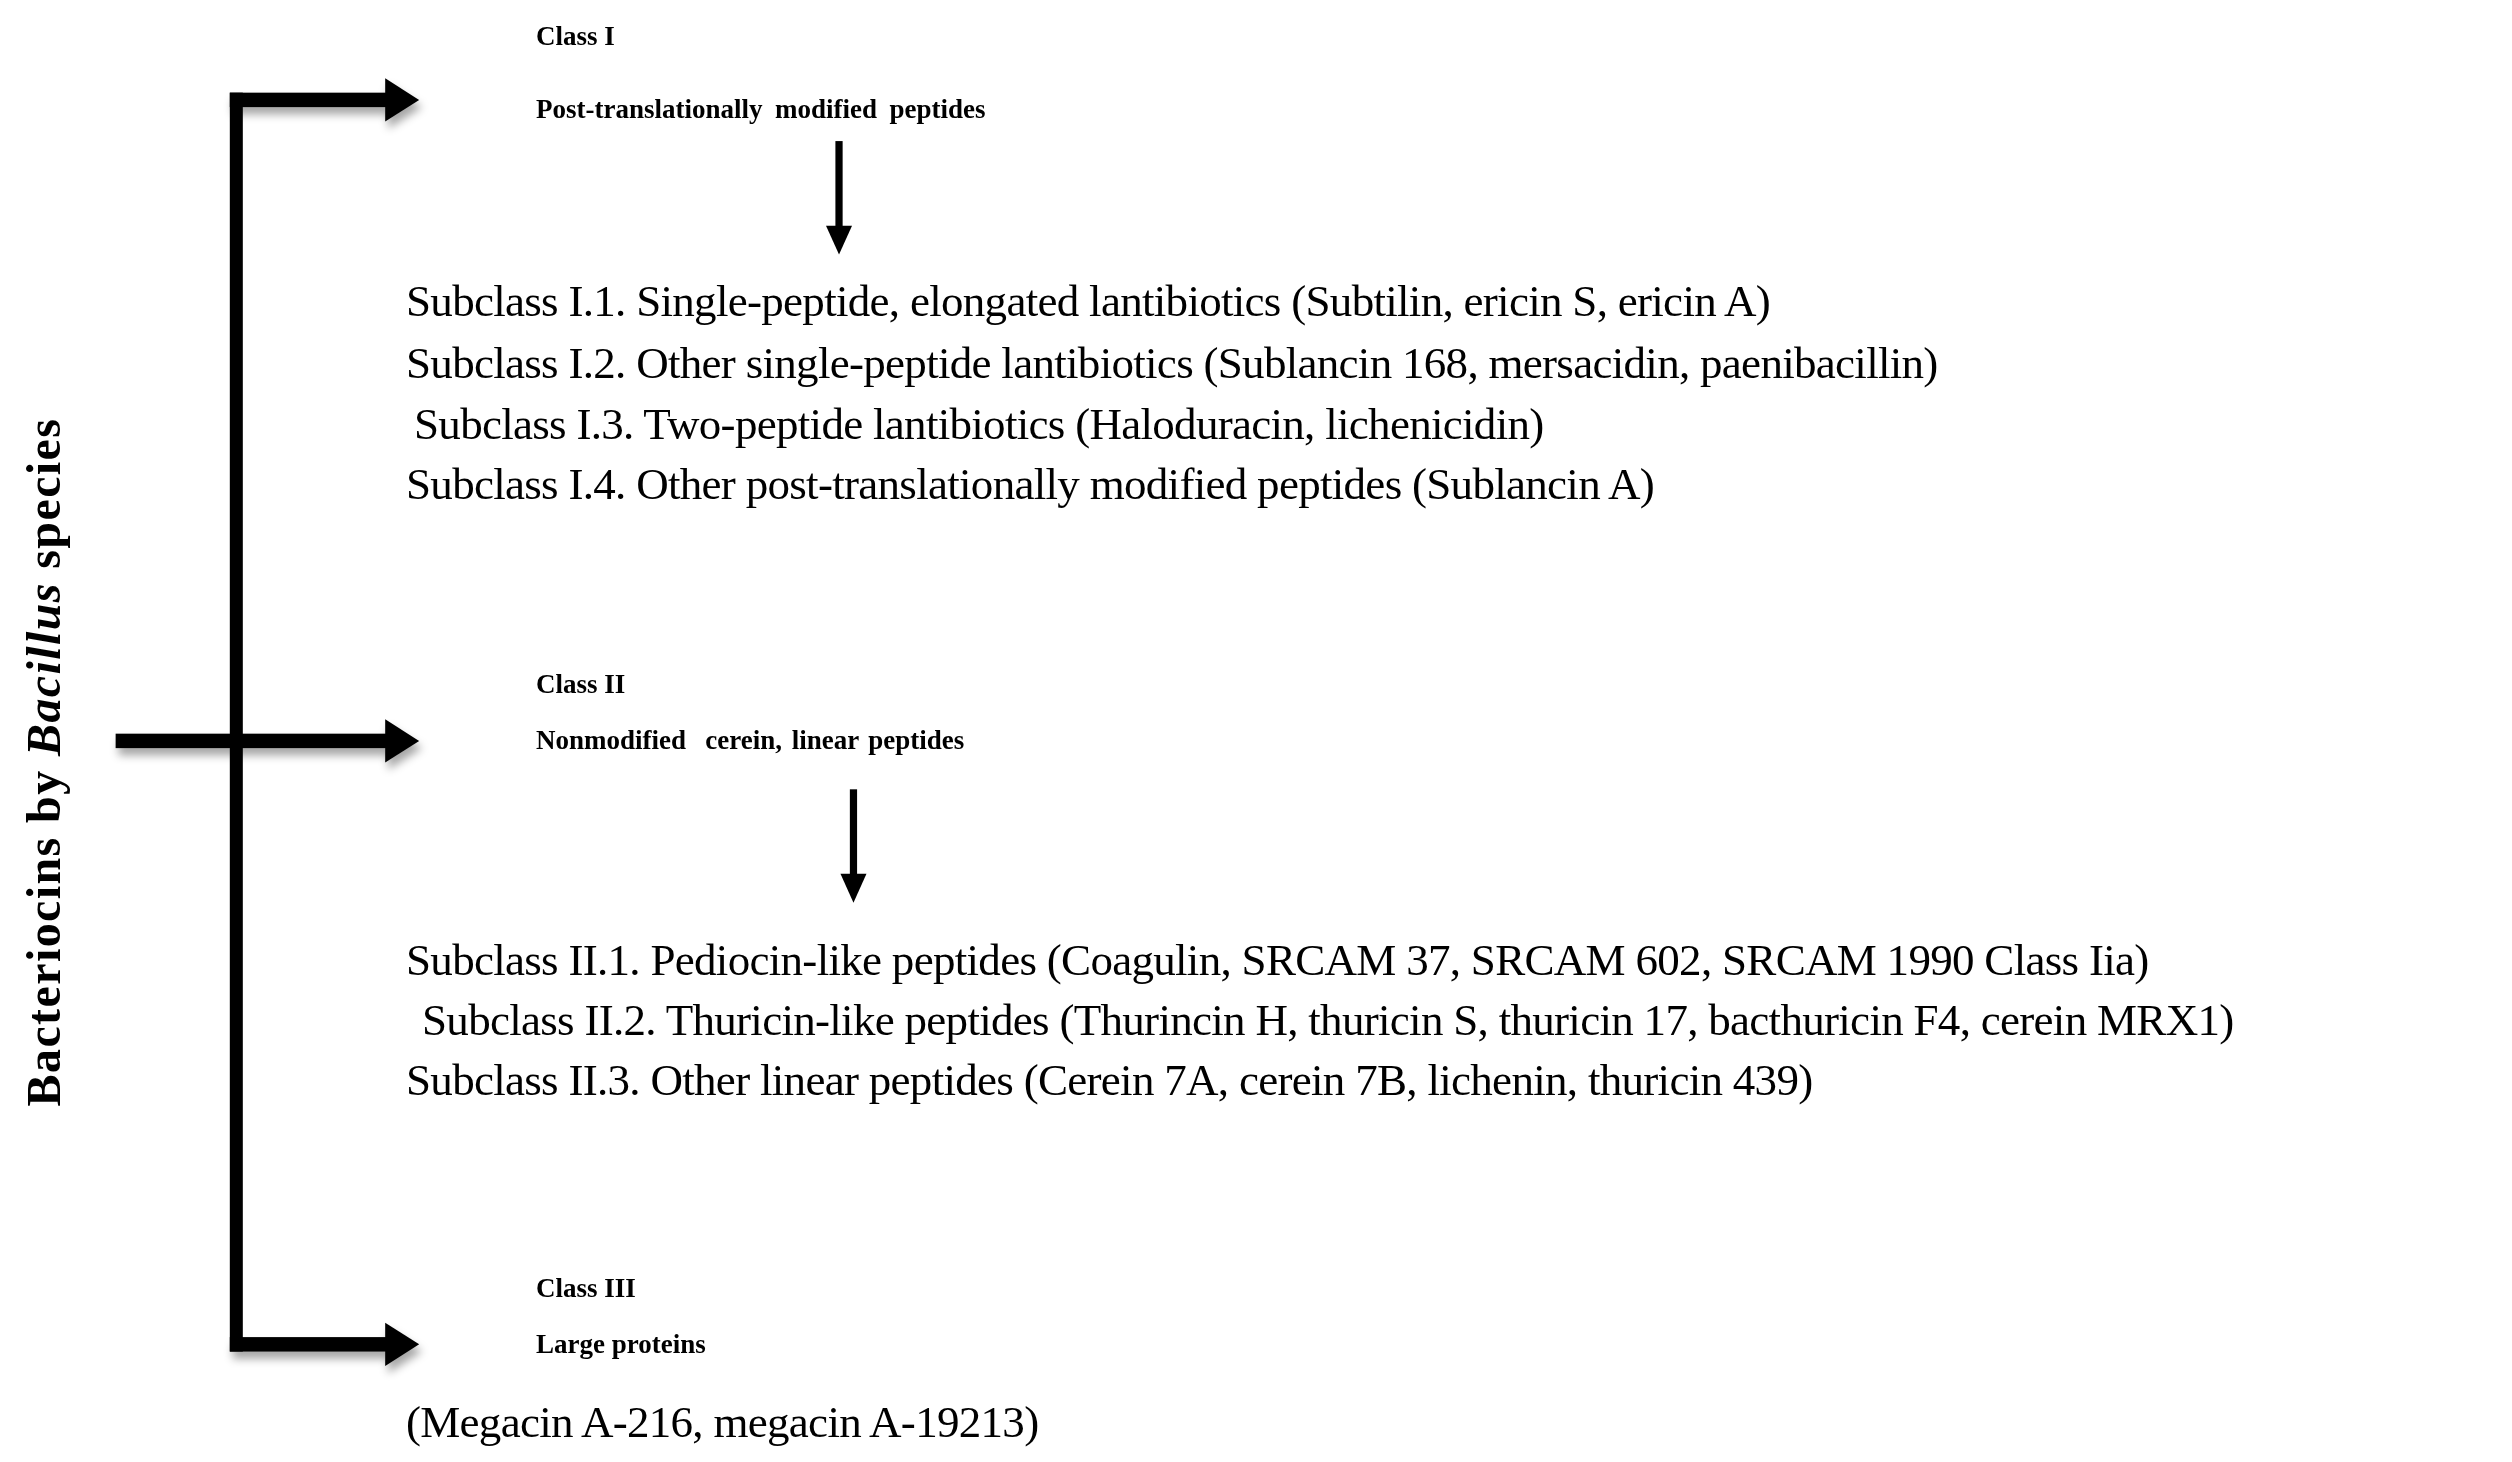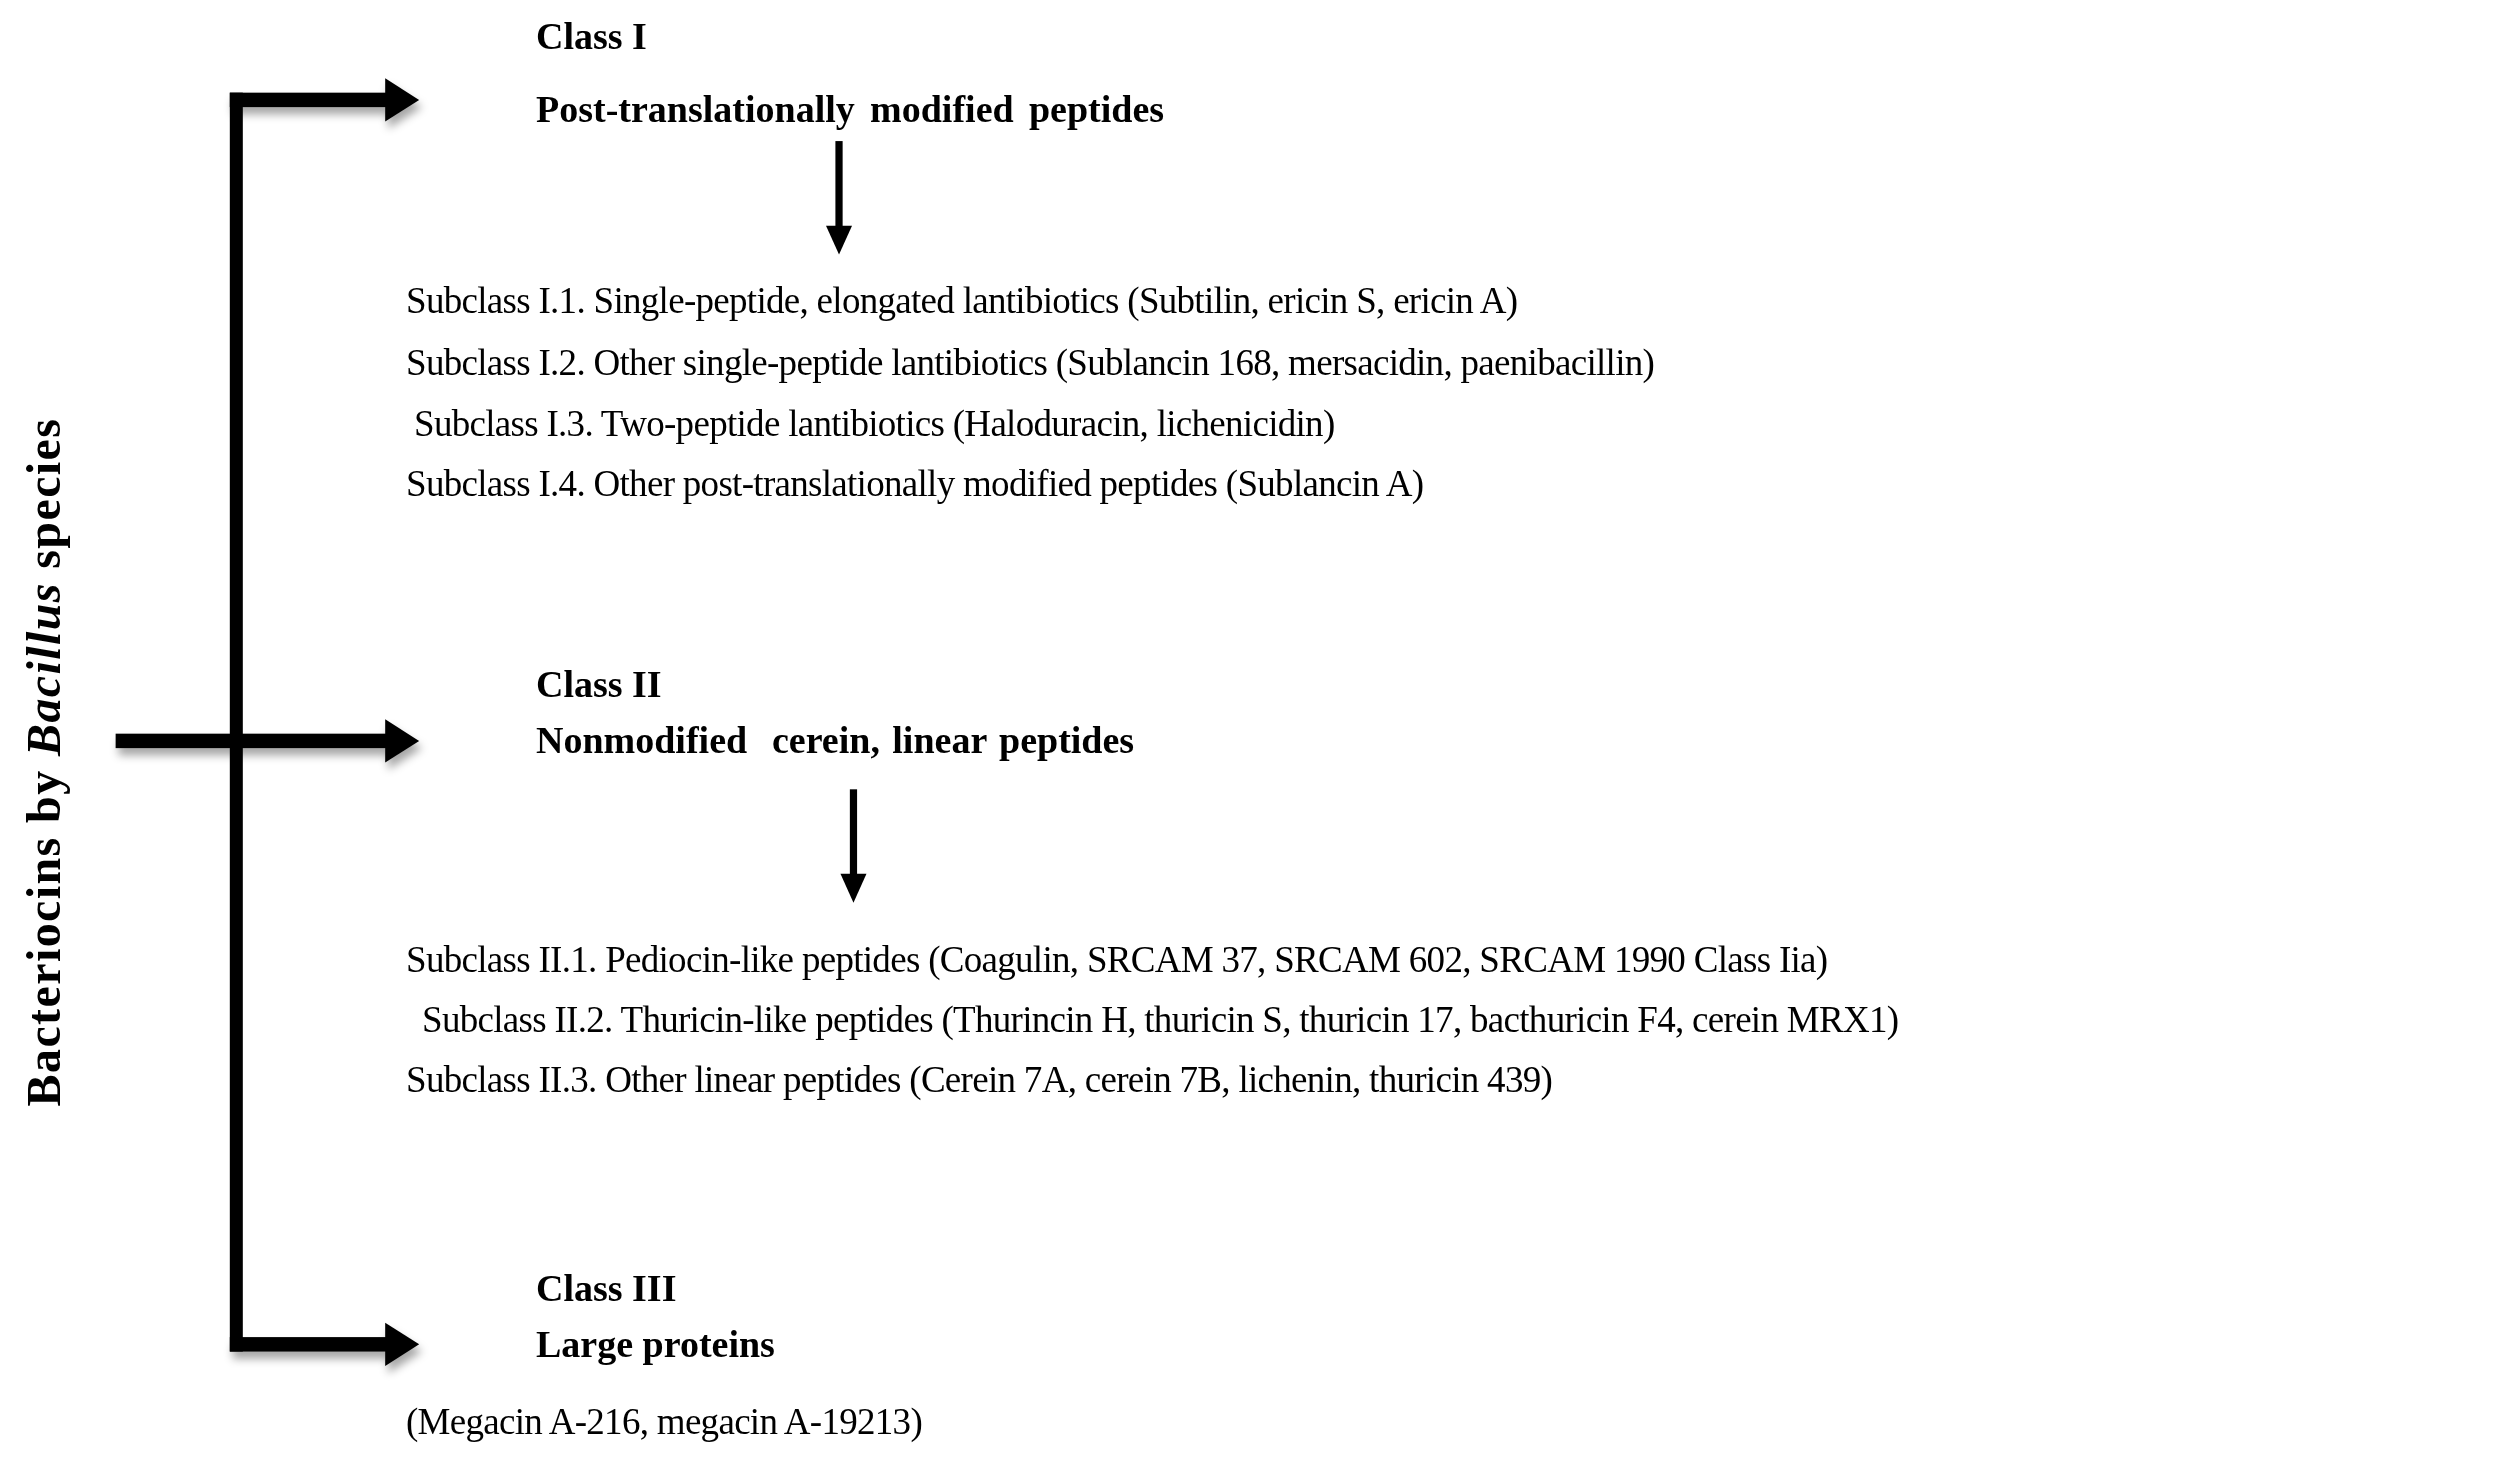--- a/index.html
+++ b/index.html
@@ -1,20 +1,20 @@
 <!DOCTYPE html>
 <html style="font-size:11.6px"><head>
 <meta charset="utf-8">
 <style>
   html, body { margin: 0; padding: 0; background: #ffffff; }
   body { width: 2512px; height: 1463px; position: relative; overflow: hidden;
          font-family: "Liberation Serif", "DejaVu Serif", serif; color: #000; }
   .abs { position: absolute; }
-  .hdr { font-weight: bold; font-size: 38px; line-height: 43px; white-space: nowrap; }
-  .sub { font-size: 37px; line-height: 52px; white-space: nowrap; letter-spacing: -0.7px; }
+  .hdr { font-weight: bold; font-size: 27px; line-height: 43px; white-space: nowrap; }
+  .sub { font-size: 45px; line-height: 52px; white-space: nowrap; letter-spacing: -0.7px; }
   svg.lines { position: absolute; left: 0; top: 0; }
   .vlabel { position: absolute; left: 43px; top: 762px; transform: translate(-50%, -50%) rotate(-90deg);
             font-weight: bold; font-size: 48px; white-space: nowrap; letter-spacing: 1.4px; }
   .vlabel em { font-style: italic; }
 </style>
 </head>
 <body>
 
 <svg class="lines" width="2512" height="1463" viewBox="0 0 3476 2024">
   <defs>

